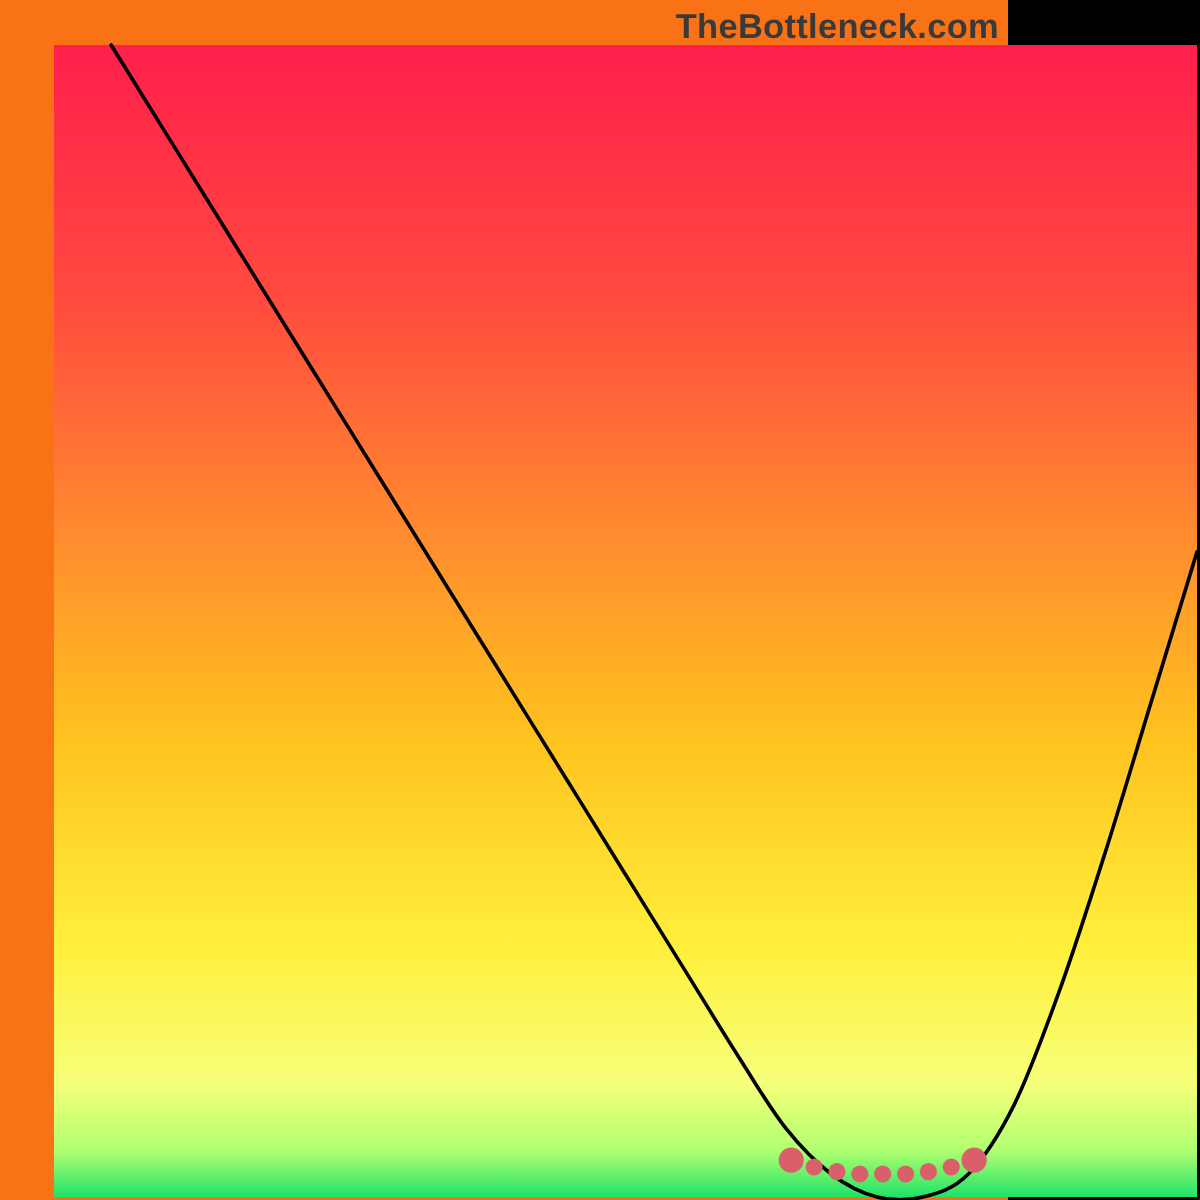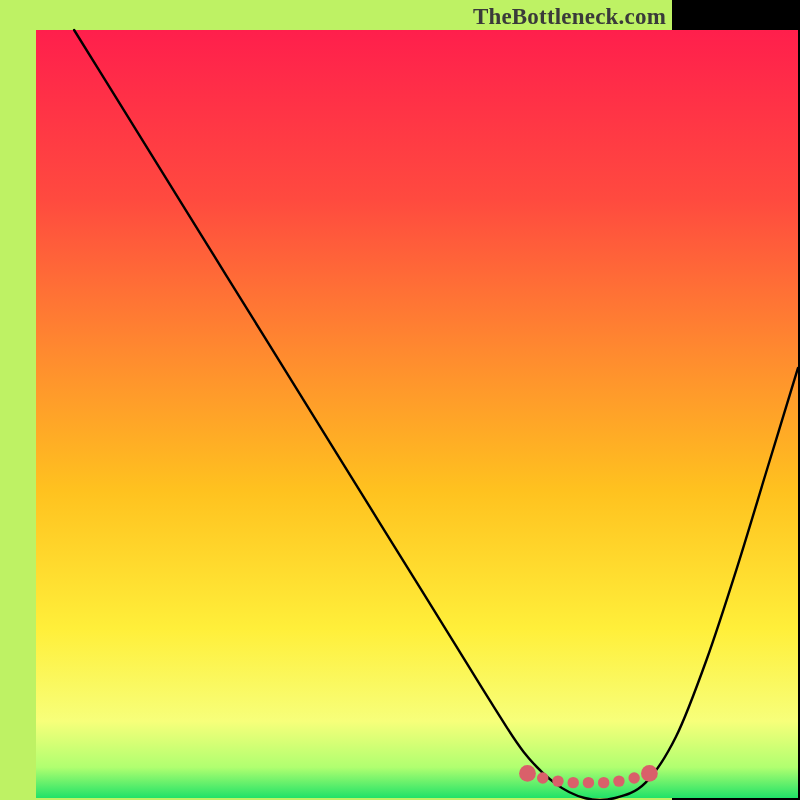--- a/index.html
+++ b/index.html
@@ -8,22 +8,21 @@
     width: 800px;
     height: 800px;
     background: #000;
     overflow: hidden;
     font-family: Arial, Helvetica, sans-serif;
   }
   .stage {
     position: relative;
     width: 672px;
     height: 800px;
-    background: #bef264;
-    font-family: Liberation Serif, serif;
+    background: #f97316;
   }
   .watermark {
     position: absolute;
     top: 4px;
     right: 6px;
     color: #3a3a3a;
     font-size: 23px;
     font-weight: 600;
     z-index: 10;
     letter-spacing: 0.2px;

